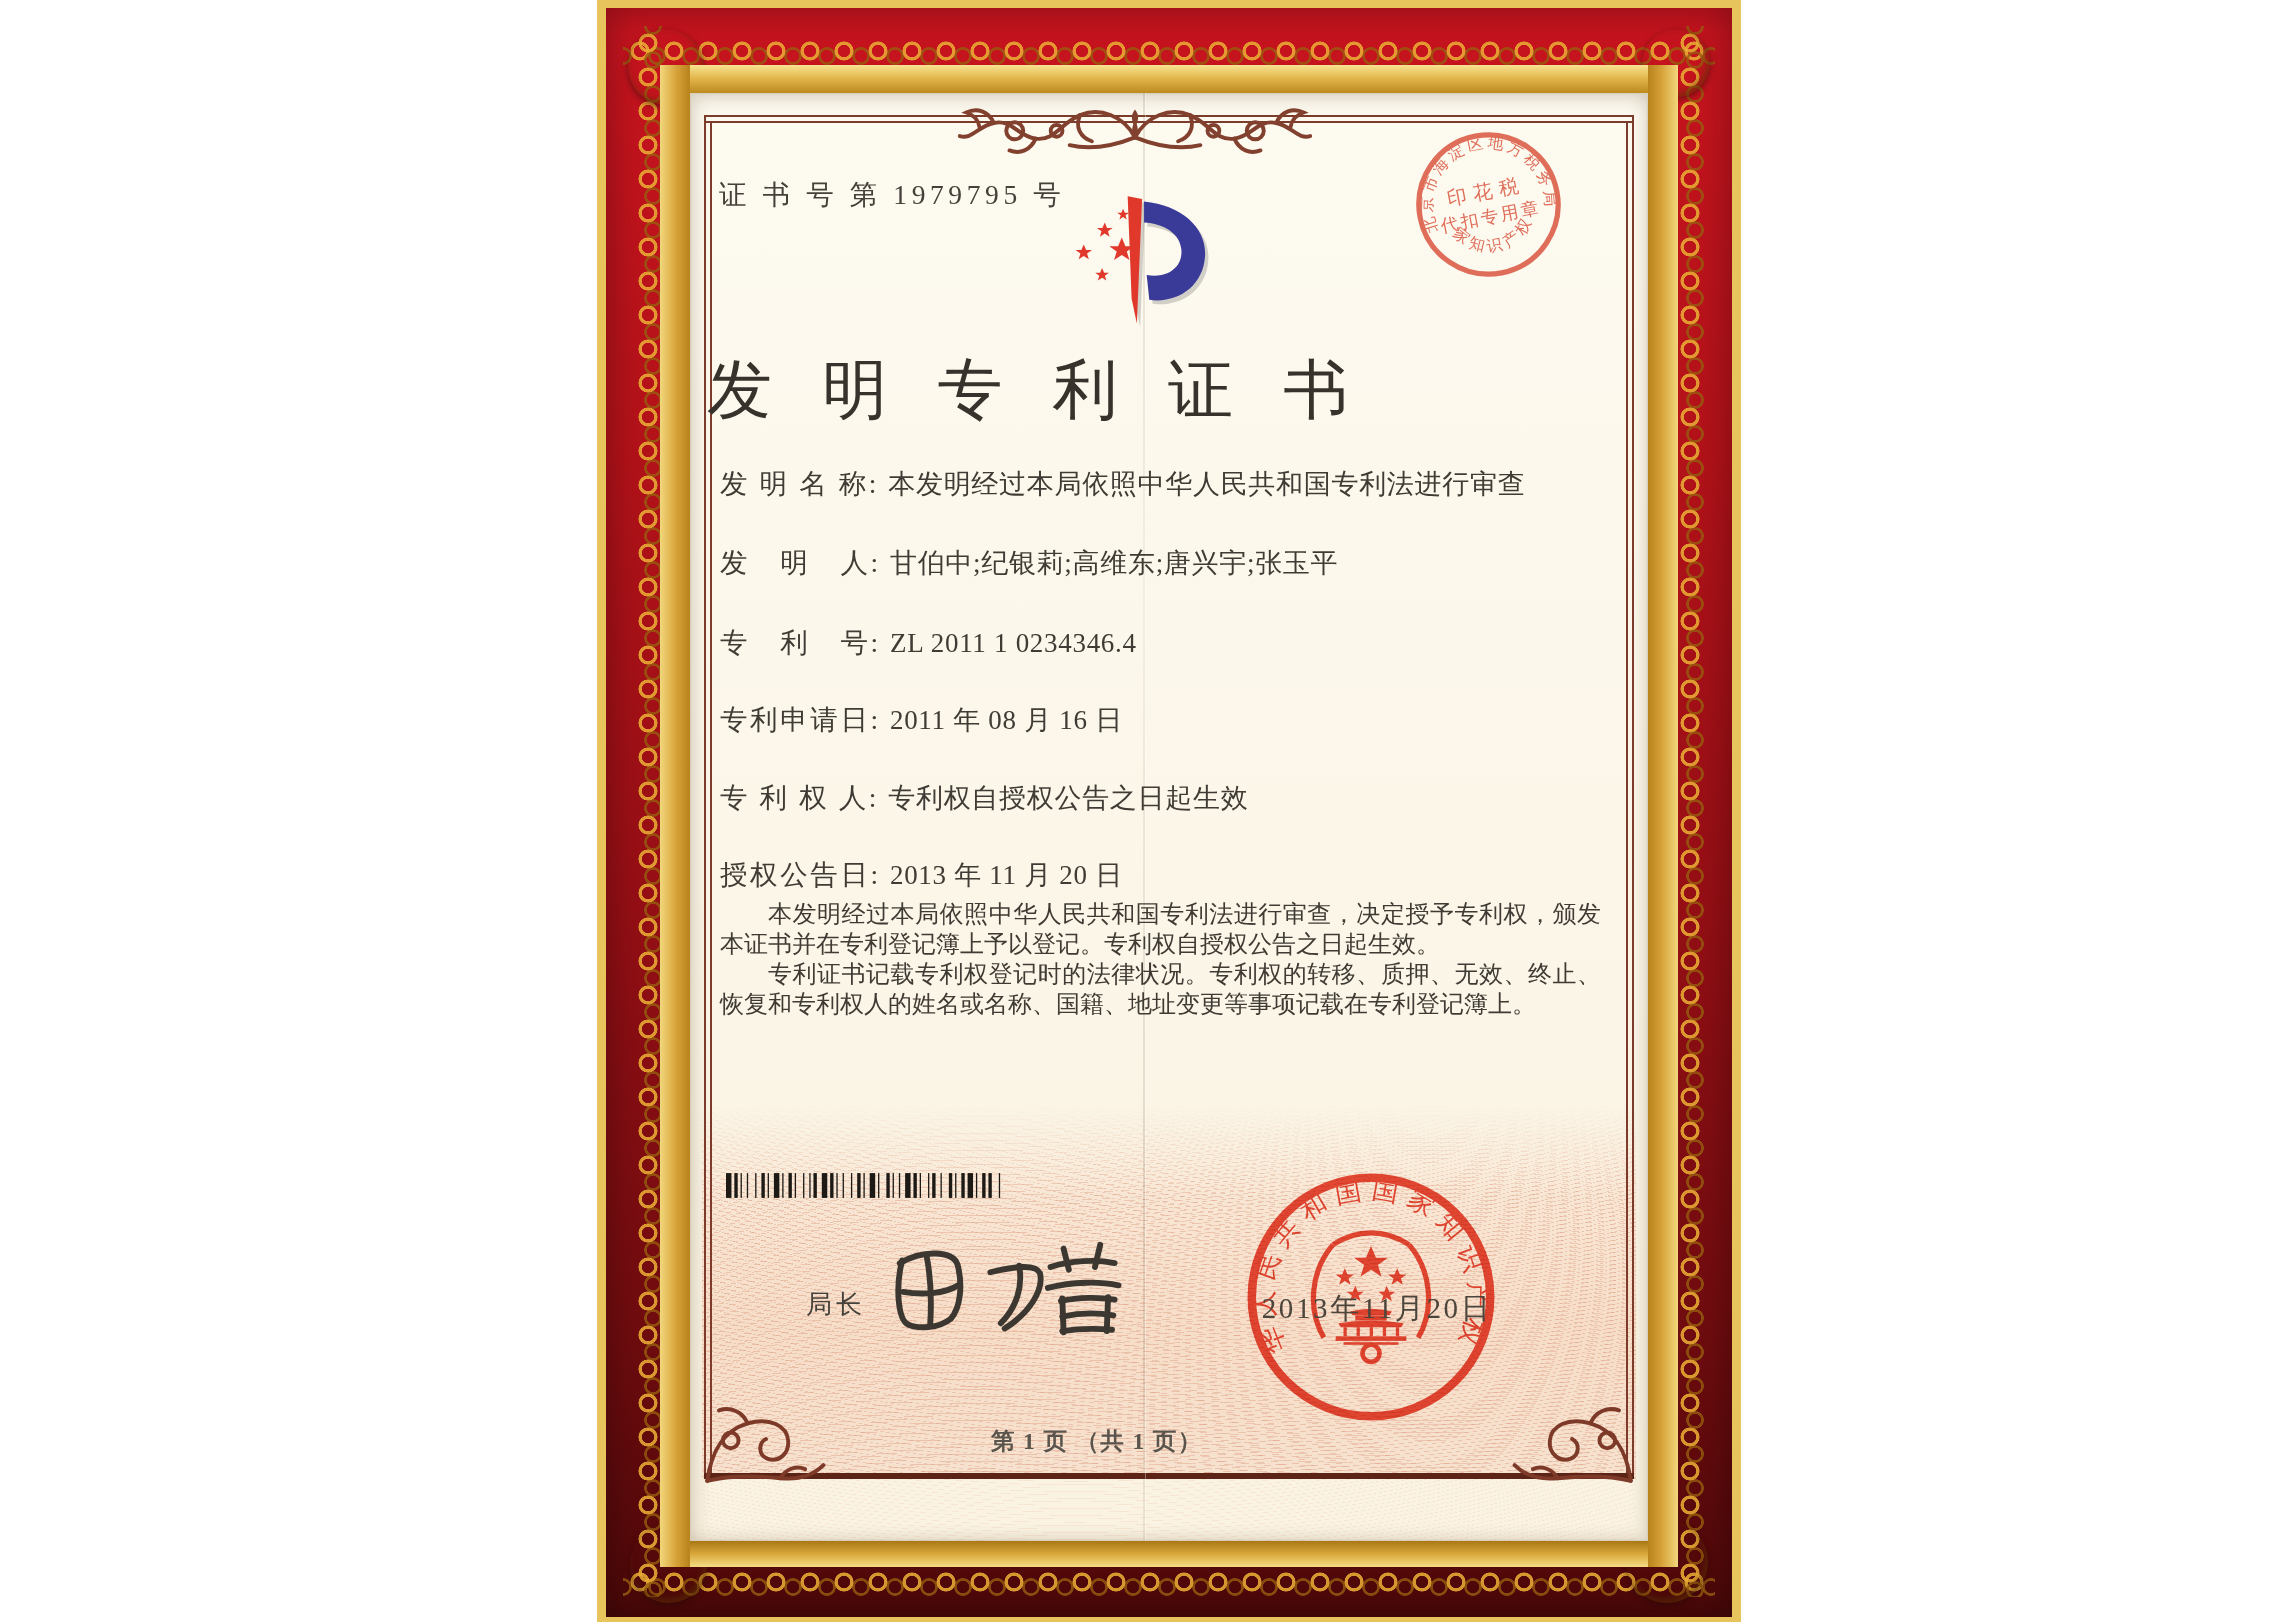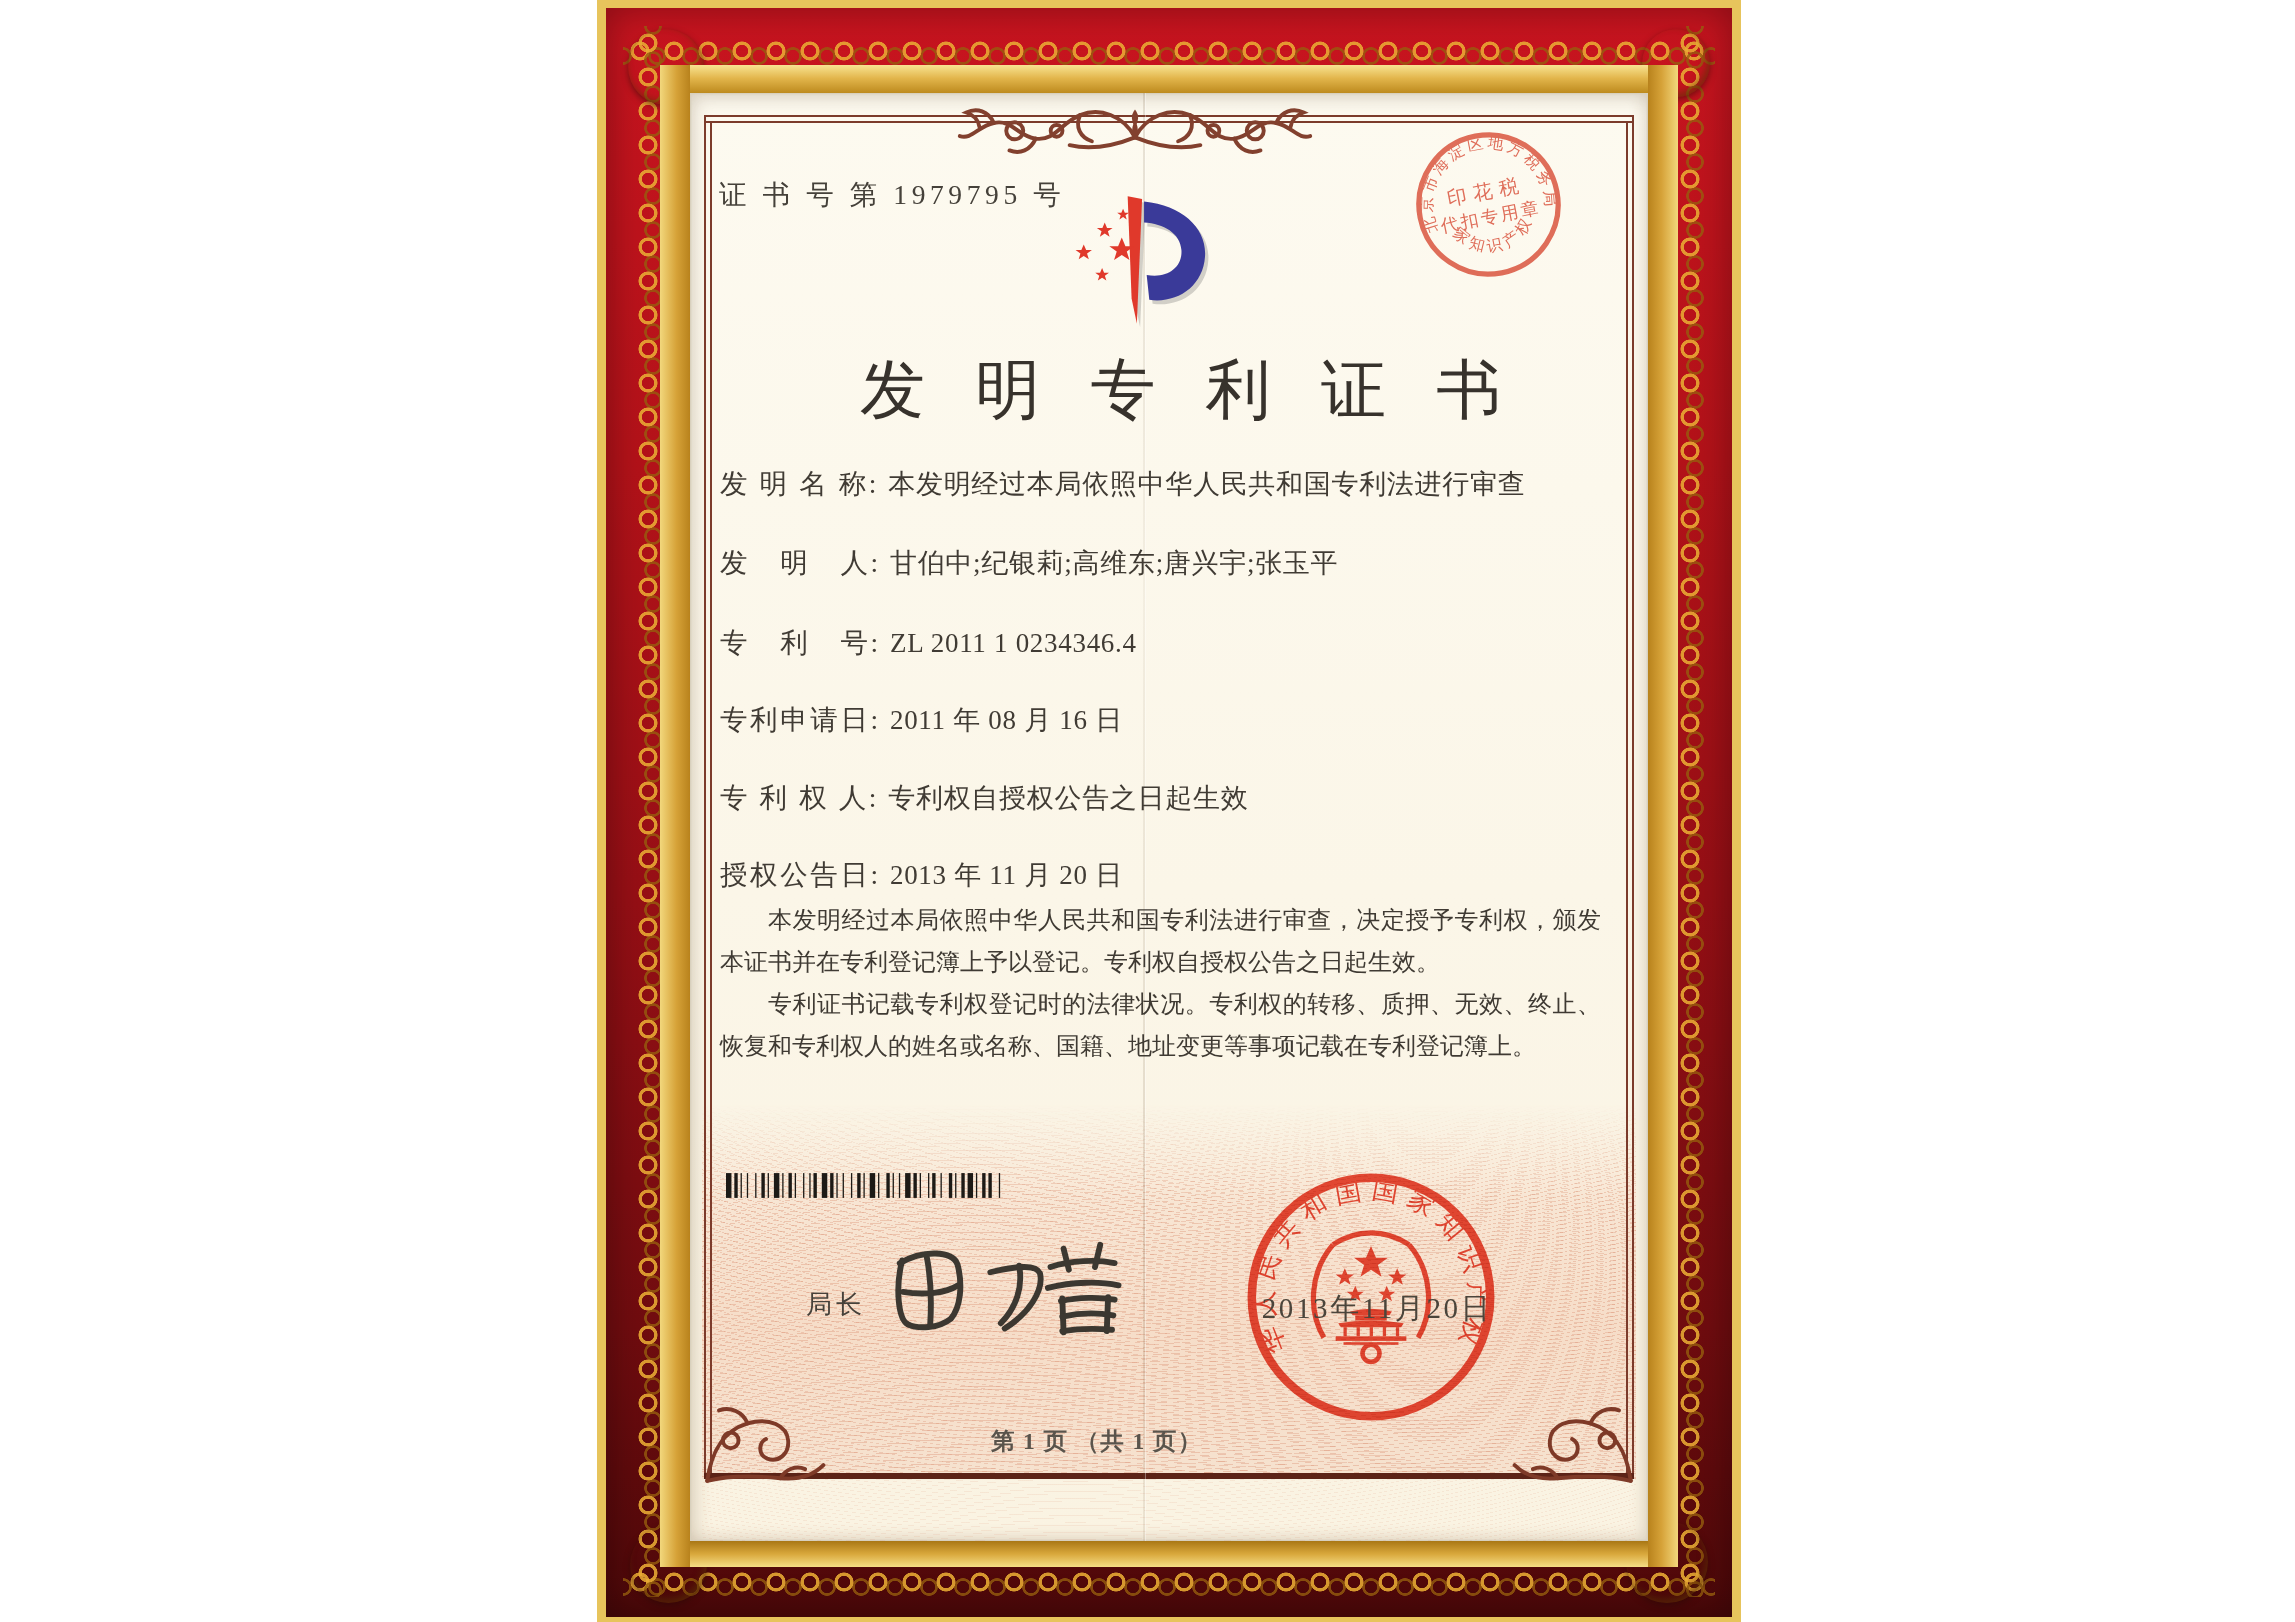--- a/index.html
+++ b/index.html
@@ -54,28 +54,28 @@
   .ib-left2{left:20px;top:28px;bottom:65px;width:2px;}
   .ib-right1{right:14.4px;top:22px;bottom:65px;width:2px;}
   .ib-right2{right:20px;top:28px;bottom:65px;width:2px;}
   .ib-bottom{left:14.4px;right:14.4px;bottom:62px;height:5.9px;background:#5c2317;}
   .fold{position:absolute;left:453px;top:0;bottom:0;width:2px;
     background:linear-gradient(180deg,rgba(110,85,55,.16),rgba(110,85,55,.06) 35%,rgba(110,85,55,.18) 80%,rgba(110,85,55,.1));
     box-shadow:0.7px 0 0 rgba(255,255,255,.5);}
   
   .certno{position:absolute;left:29px;top:84px;font-size:27.5px;letter-spacing:4.6px;color:#45413a;white-space:nowrap;}
   .logo{position:absolute;left:359px;top:97px;}
-  .title{position:absolute;left:0;right:0;top:253px;text-align:center;
-    font-size:65px;letter-spacing:17px;color:#37322c;white-space:nowrap;text-indent:17px;margin-left:23px;}
+  .title{position:absolute;left:0;right:0;top:253px;text-align:left;
+    font-size:65px;letter-spacing:17px;color:#37322c;white-space:nowrap;text-indent:17px;}
   .row{position:absolute;left:30px;white-space:nowrap;color:#403b34;font-size:27.5px;}
   .row .lab{display:inline-block;letter-spacing:2.6px;}
   .row .val{margin-left:9.2px;letter-spacing:0.7px;}
   .rowv{font-size:27px;}
   .paras{position:absolute;left:30px;width:881px;top:806px;color:#3f3a33;}
-  .paras p{margin:0;font-size:24px;line-height:42px;text-align:justify;text-indent:2em;
+  .paras p{margin:0;font-size:24px;line-height:30px;text-align:justify;text-indent:2em;
     font-family:"Liberation Serif","DejaVu Serif",serif;}
   .barcode{position:absolute;left:36px;top:1080px;}
   .signer{position:absolute;left:116px;top:1194px;font-size:26px;color:#46413a;letter-spacing:3.9px;}
   .signature{position:absolute;left:185px;top:1140px;}
   .srdata{position:absolute;width:0.7px;height:0.7px;overflow:hidden;color:transparent;font-size:0.7px;}
   .sealwrap{position:absolute;left:550px;top:1073px;mix-blend-mode:multiply;opacity:.93;}
   .sealdate{position:absolute;left:556px;top:1196px;width:262px;text-align:center;
     font-size:29px;letter-spacing:2.6px;color:#4b453b;white-space:nowrap;}
   .footer{position:absolute;left:301px;top:1332px;width:209px;text-align:center;
     font-size:23.6px;color:#5a544c;letter-spacing:1.3px;white-space:nowrap;font-weight:bold;}

